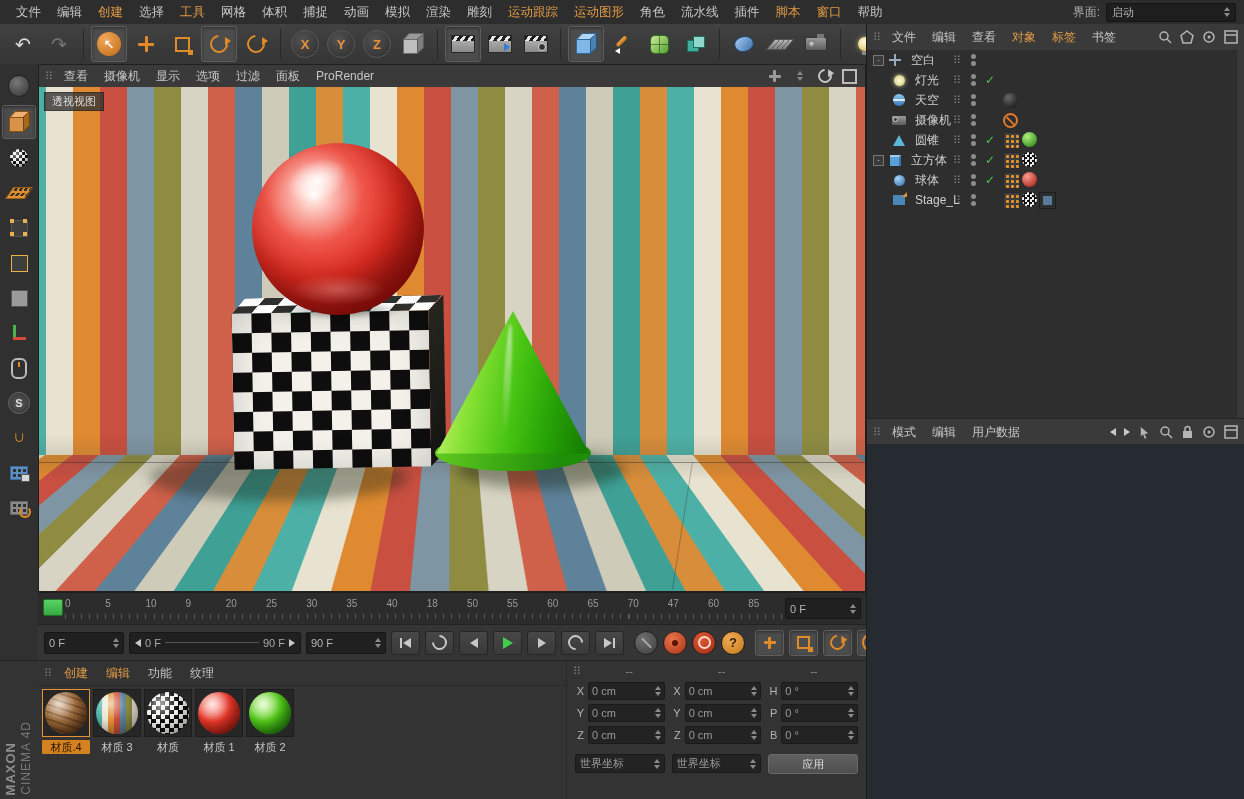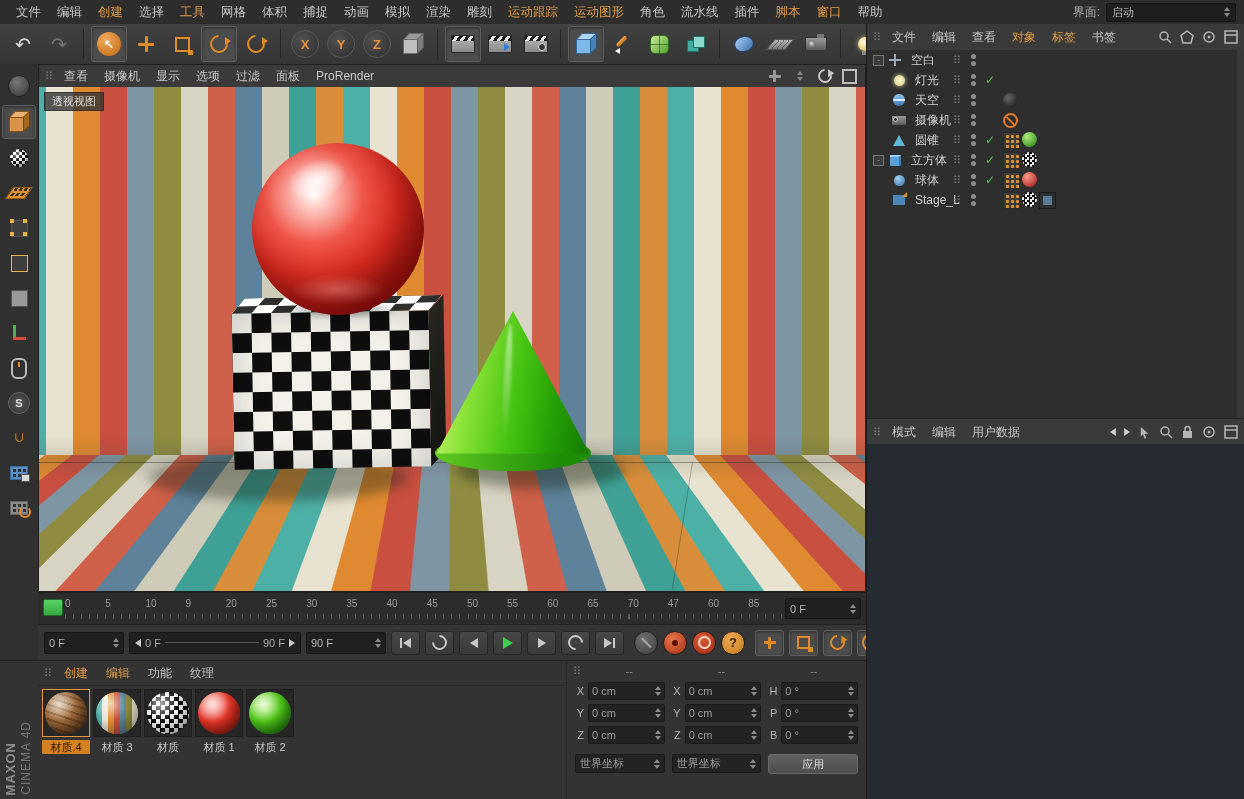--- a/index.html
+++ b/index.html
@@ -525,21 +525,21 @@
     <div class="ticks">
       <span class="tick">0</span>
       <span class="tick">5</span>
       <span class="tick">10</span>
       <span class="tick">9</span>
       <span class="tick">20</span>
       <span class="tick">25</span>
       <span class="tick">30</span>
       <span class="tick">35</span>
       <span class="tick">40</span>
-      <span class="tick">45</span>
+      <span class="tick">18</span>
       <span class="tick">50</span>
       <span class="tick">55</span>
       <span class="tick">60</span>
       <span class="tick">65</span>
       <span class="tick">70</span>
       <span class="tick">47</span>
       <span class="tick">60</span>
       <span class="tick">85</span>
       <span class="tick">90</span>
     </div>

